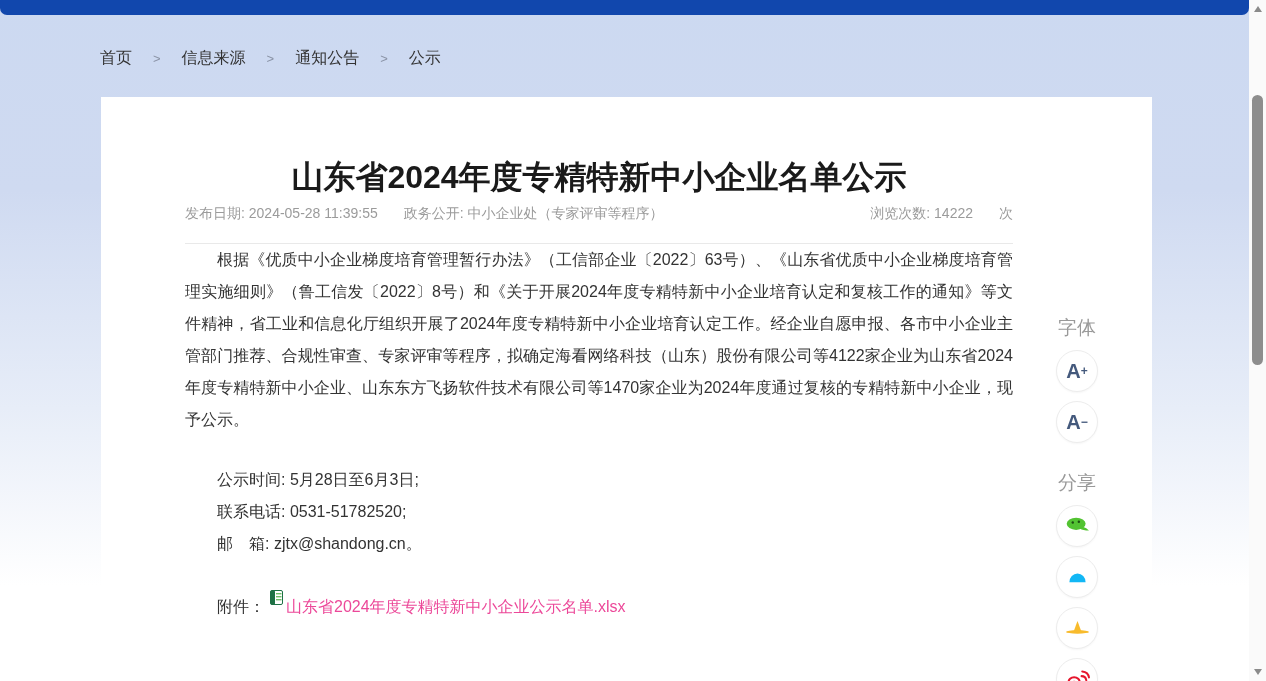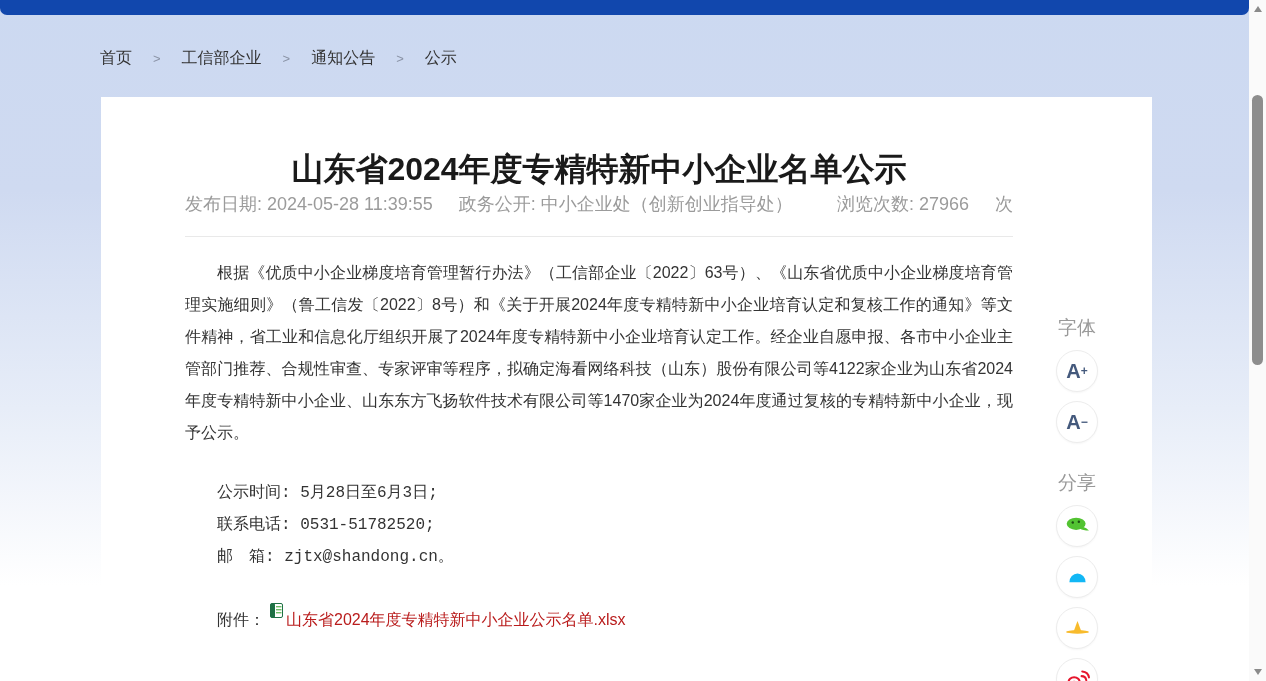--- a/index.html
+++ b/index.html
@@ -10,33 +10,33 @@
   }
   .topbar{position:absolute;top:0;left:0;width:1249px;height:15px;
     background:var(--topbar,#1147ad);border-radius:0 0 7px 7px;}
   
   .breadcrumb{position:absolute;top:48px;left:100px;display:flex;align-items:center;font-size:16px;color:#333;}
   .bc-item{color:#333;text-decoration:none;cursor:pointer;}
   .bc-sep{margin:0 21px;color:#8a93a6;font-size:13px;}
   
   .card{position:absolute;left:101px;top:97px;width:1051px;height:620px;background:var(--card,#ffffff);
     box-sizing:border-box;padding:52px 139px 0 84px;}
-  .title{margin:0;font-size:32px;line-height:40px;font-weight:700;text-align:center;color:var(--title,#1a1a1a);}
-  .meta{display:flex;align-items:baseline;margin-top:3px;font-size:18px;color:var(--meta,#9b9b9b);white-space:nowrap;}
+  .title{margin:8px;font-size:32px;line-height:40px;font-weight:700;text-align:center;color:var(--title,#1a1a1a);}
+  .meta{display:flex;align-items:baseline;margin-top:3px;font-size:14px;color:var(--meta,#9b9b9b);white-space:nowrap;}
   .meta-item{margin-right:26px;}
   .meta-views{margin-left:auto;margin-right:0;}
   .views-unit{margin-left:26px;}
   .divider{margin-top:20px;border-bottom:1px solid #e9e9e9;height:0;}
   .body{font-size:16px;line-height:32px;color:var(--text,#333333);text-align:justify;}
   .body p{margin:0;text-indent:2em;}
-  .body p.first{margin-top:20px;}
-  .contact{margin-top:28px;padding-left:32px;font-family:Liberation Mono, monospace;}
+  .body p.first{margin-top:0;}
+  .contact{margin-top:28px;padding-left:32px;}
   .attachment{margin-top:30px;padding-left:32px;white-space:nowrap;}
   .xlsx-icon{display:inline-block;vertical-align:7px;margin:0 3px 0 5px;line-height:0;}
-  .attachment-link{color:#b91c1c;text-decoration:none;cursor:pointer;}
+  .attachment-link{color:#ec4899;text-decoration:none;cursor:pointer;}
   
   .rail{position:absolute;left:1051px;top:315px;width:52px;display:flex;flex-direction:column;align-items:center;}
   .rail-label{font-size:19px;color:#999;}
   .circle-btn{width:42px;height:42px;border-radius:50%;background:#fff;border:1px solid #ededed;
     display:flex;align-items:center;justify-content:center;margin-top:9px;cursor:pointer;padding:0;
     box-shadow:0 1px 2px rgba(0,0,0,.04);}
   .font-btn{font-size:20px;font-weight:700;color:var(--font-btn,#44597c);font-family:inherit;}
   .font-btn sup{font-size:12px;line-height:1;vertical-align:7px;}
   .share-label{margin-top:27px;}
   .ic-wechat{fill:var(--wechat,#52c332);}
@@ -55,34 +55,34 @@
 </head>
 <body>
 
 <div class="viewport">
 
   <div class="topbar"></div>
 
   <nav class="breadcrumb">
     <a class="bc-item">首页</a>
     <span class="bc-sep">&gt;</span>
-    <a class="bc-item">工信部企业</a>
+    <a class="bc-item">信息来源</a>
     <span class="bc-sep">&gt;</span>
     <a class="bc-item">通知公告</a>
     <span class="bc-sep">&gt;</span>
     <span class="bc-item">公示</span>
   </nav>
 
   <main class="card">
     <h1 class="title">山东省2024年度专精特新中小企业名单公示</h1>
 
     <div class="meta">
       <span class="meta-item"><span>发布日期: </span><span>2024-05-28 11:39:55</span></span>
-      <span class="meta-item"><span>政务公开: </span><span>中小企业处（创新创业指导处）</span></span>
-      <span class="meta-views"><span>浏览次数: </span><span>27966</span><span class="views-unit">次</span></span>
+      <span class="meta-item"><span>政务公开: </span><span>中小企业处（专家评审等程序）</span></span>
+      <span class="meta-views"><span>浏览次数: </span><span>14222</span><span class="views-unit">次</span></span>
     </div>
 
     <div class="divider"></div>
 
     <div class="body">
       <p class="first">根据《优质中小企业梯度培育管理暂行办法》（工信部企业〔2022〕63号）、《山东省优质中小企业梯度培育管理实施细则》（鲁工信发〔2022〕8号）和《关于开展2024年度专精特新中小企业培育认定和复核工作的通知》等文件精神，省工业和信息化厅组织开展了2024年度专精特新中小企业培育认定工作。经企业自愿申报、各市中小企业主管部门推荐、合规性审查、专家评审等程序，拟确定海看网络科技（山东）股份有限公司等4122家企业为山东省2024年度专精特新中小企业、山东东方飞扬软件技术有限公司等1470家企业为2024年度通过复核的专精特新中小企业，现予公示。</p>
 
       <div class="contact">
         <div>公示时间: 5月28日至6月3日;</div>
         <div>联系电话: 0531-51782520;</div>

